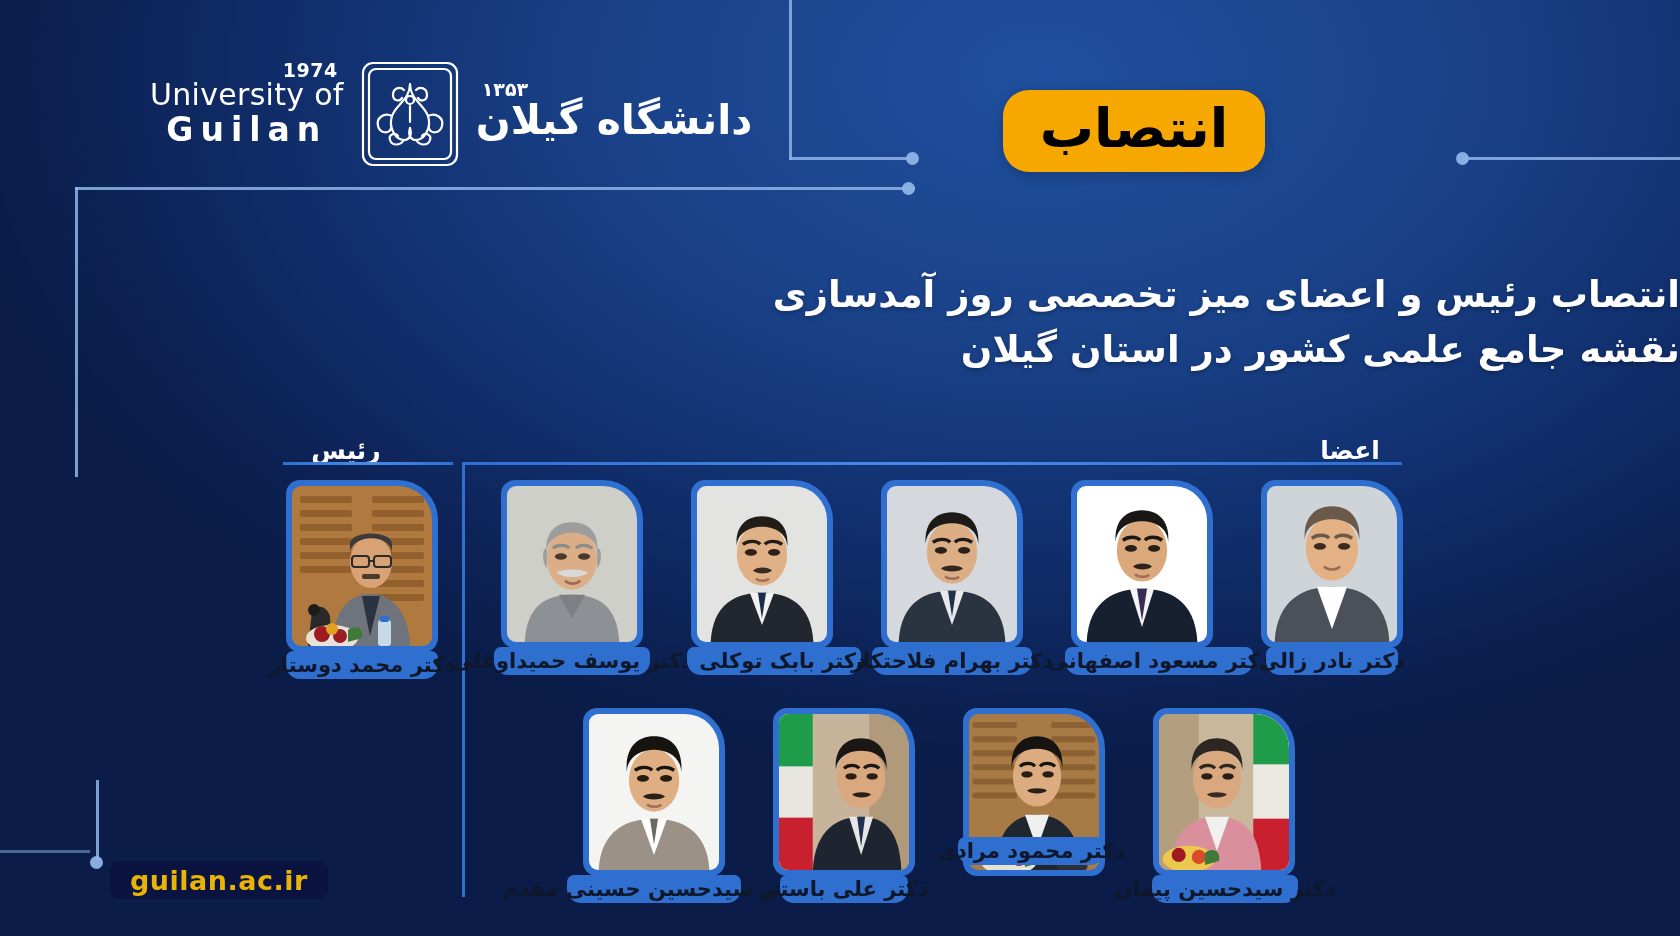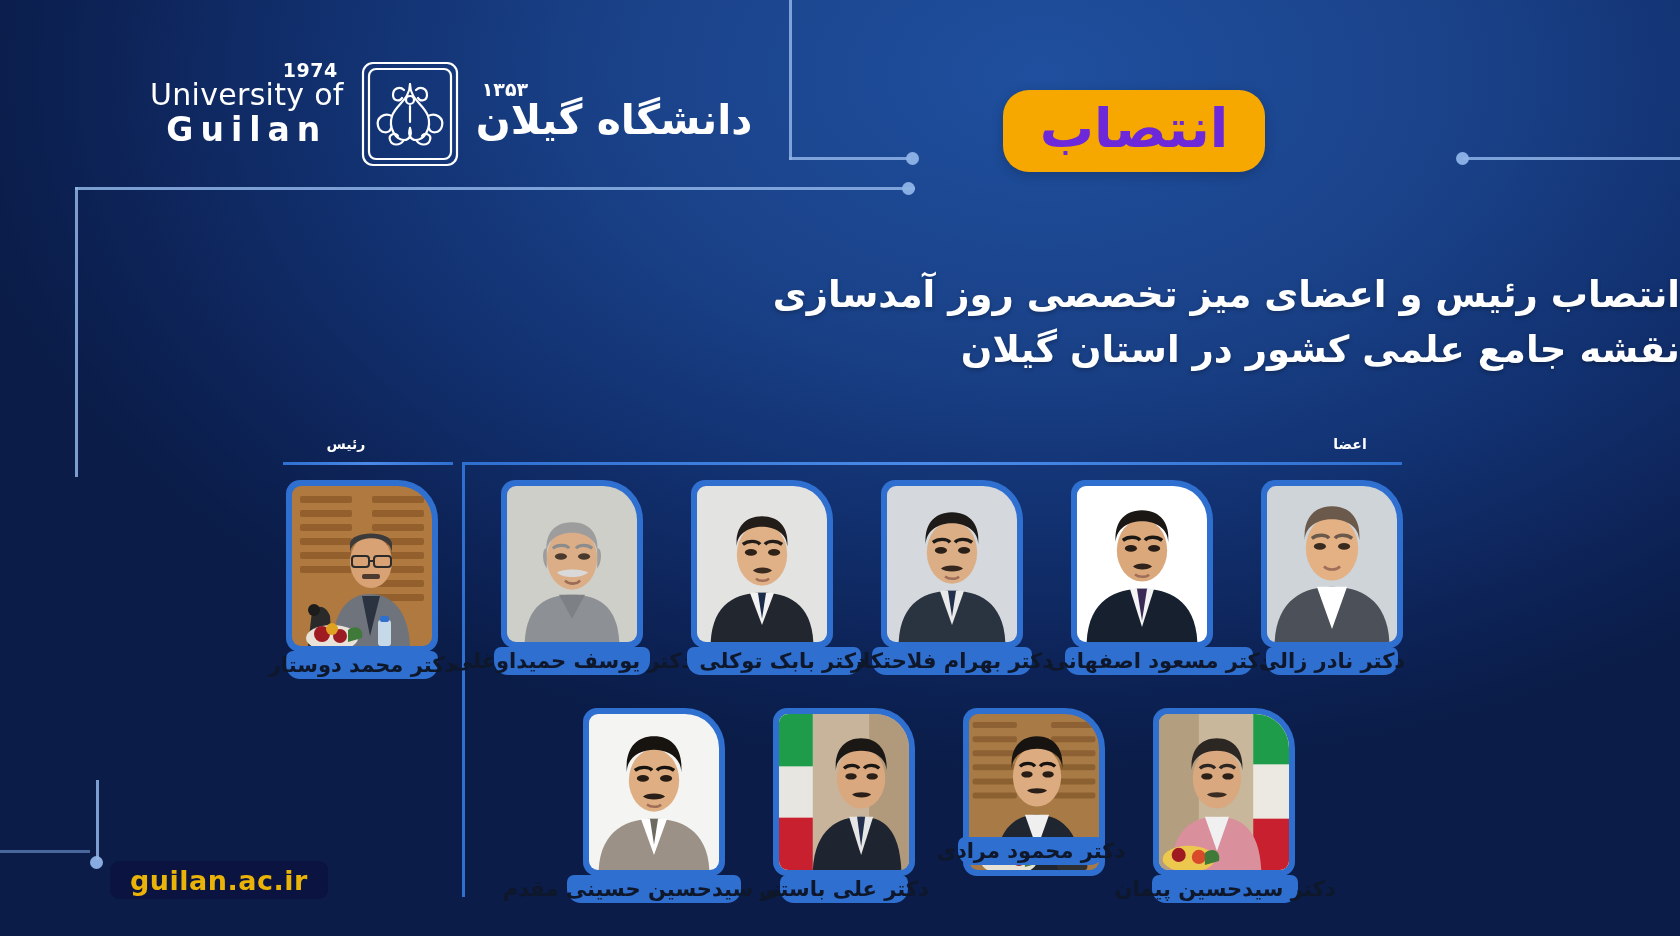--- a/index.html
+++ b/index.html
@@ -72,39 +72,39 @@
     padding-top: 14px;
   }
 
   
   #badge-appointment {
     position: absolute; left: 1003px; top: 90px;
     min-width: 262px; height: 82px;
     background: #f6a800;
     border-radius: 26px;
     display: flex; align-items: center; justify-content: center;
-    color: #6d28d9;
+    color: #000000;
     font-size: 54px; font-weight: bold;
     letter-spacing: 1px;
     padding: 0 22px 6px 22px;
     box-shadow: 0 3px 12px rgba(0,0,0,.20);
   }
 
   
   #main-title {
     position: absolute; left: 0; right: 0; top: 268px;
     text-align: right; color: #ffffff;
     font-size: 37px; font-weight: bold; line-height: 1.48;
     text-shadow: 0 2px 4px rgba(0,0,0,.28);
   }
   #main-title .tline { display: block; }
 
   
   .section-label {
-    position: absolute; color: #ffffff; font-weight: bold; font-size: 14px;
+    position: absolute; color: #ffffff; font-weight: bold; font-size: 25px;
     text-align: center;
   }
   #label-chair { left: 286px; top: 436px; width: 120px; }
   #label-members { left: 1290px; top: 436px; width: 120px; }
 
   .bracket { position: absolute; }
   .bracket .b-top {
     position: absolute; top: 0; left: 0; height: 3px; width: 100%;
     background: linear-gradient(90deg, #2f6fd0, #4a8ae8, #2f6fd0);
   }

